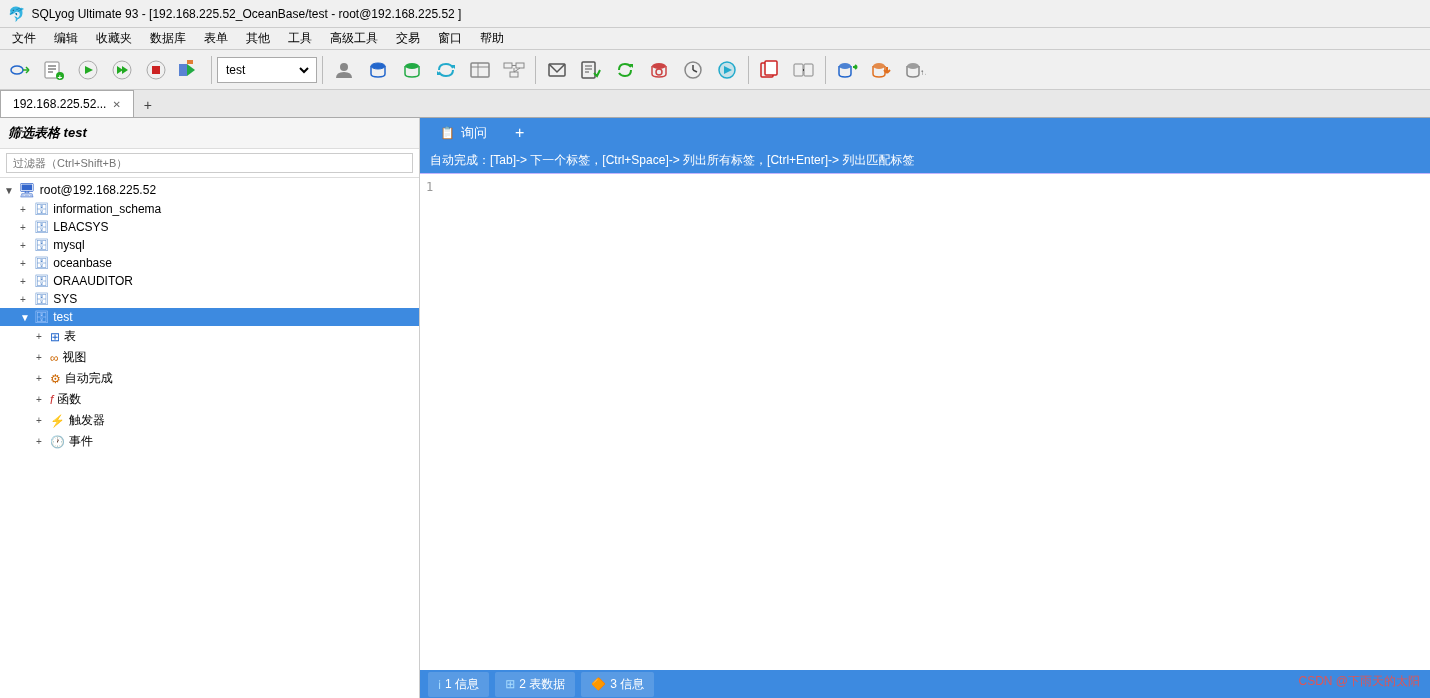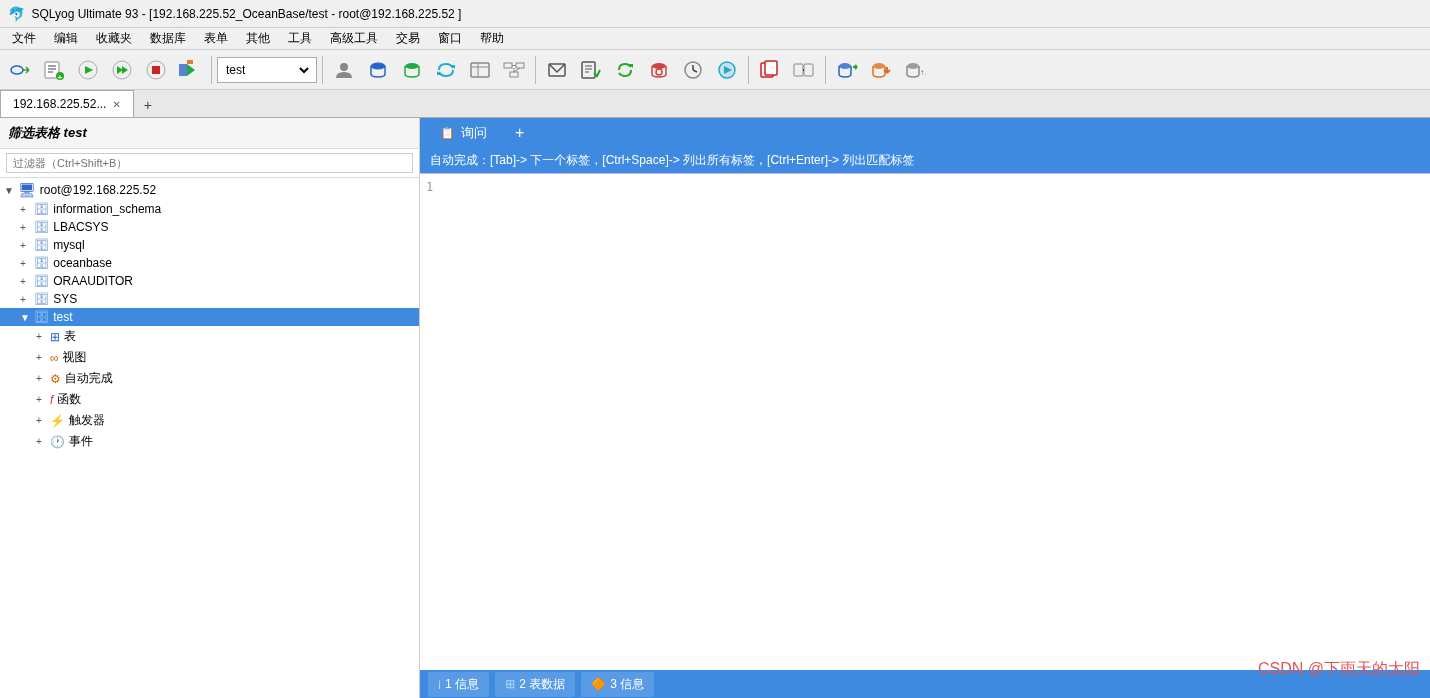--- a/index.html
+++ b/index.html
@@ -206,24 +206,24 @@
       font-size: 12px;
       padding: 4px 10px;
       cursor: pointer;
       background: rgba(255,255,255,0.15);
       border-radius: 2px;
     }
 
     
     #watermark {
       position: absolute;
-      bottom: 18px;
+      bottom: 8px;
       right: 10px;
       color: #e05555;
-      font-size: 16px;
+      font-size: 12px;
     }
   </style>
 </head>
 <body>
 
 <div id="title-bar">
   <span class="title-icon">🐬</span>
   <span>SQLyog Ultimate 93 - [192.168.225.52_OceanBase/test - root@192.168.225.52 ]</span>
 </div>
 

